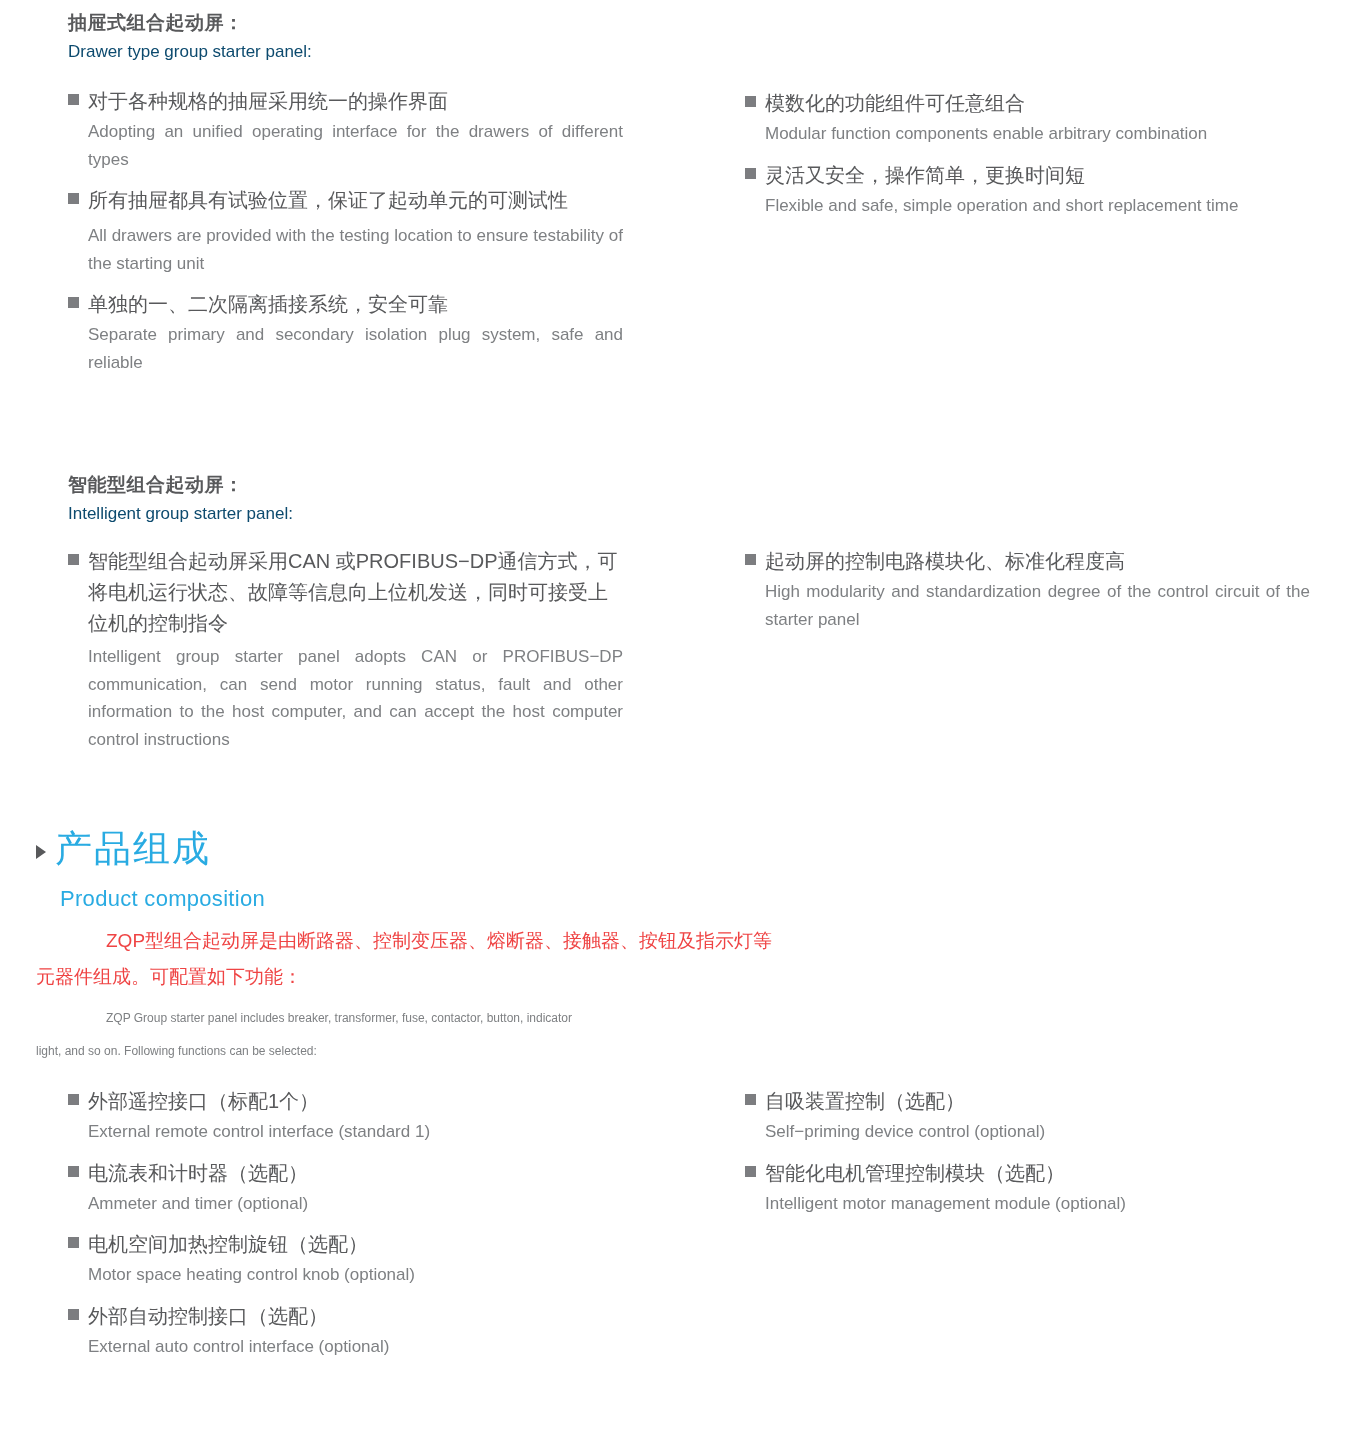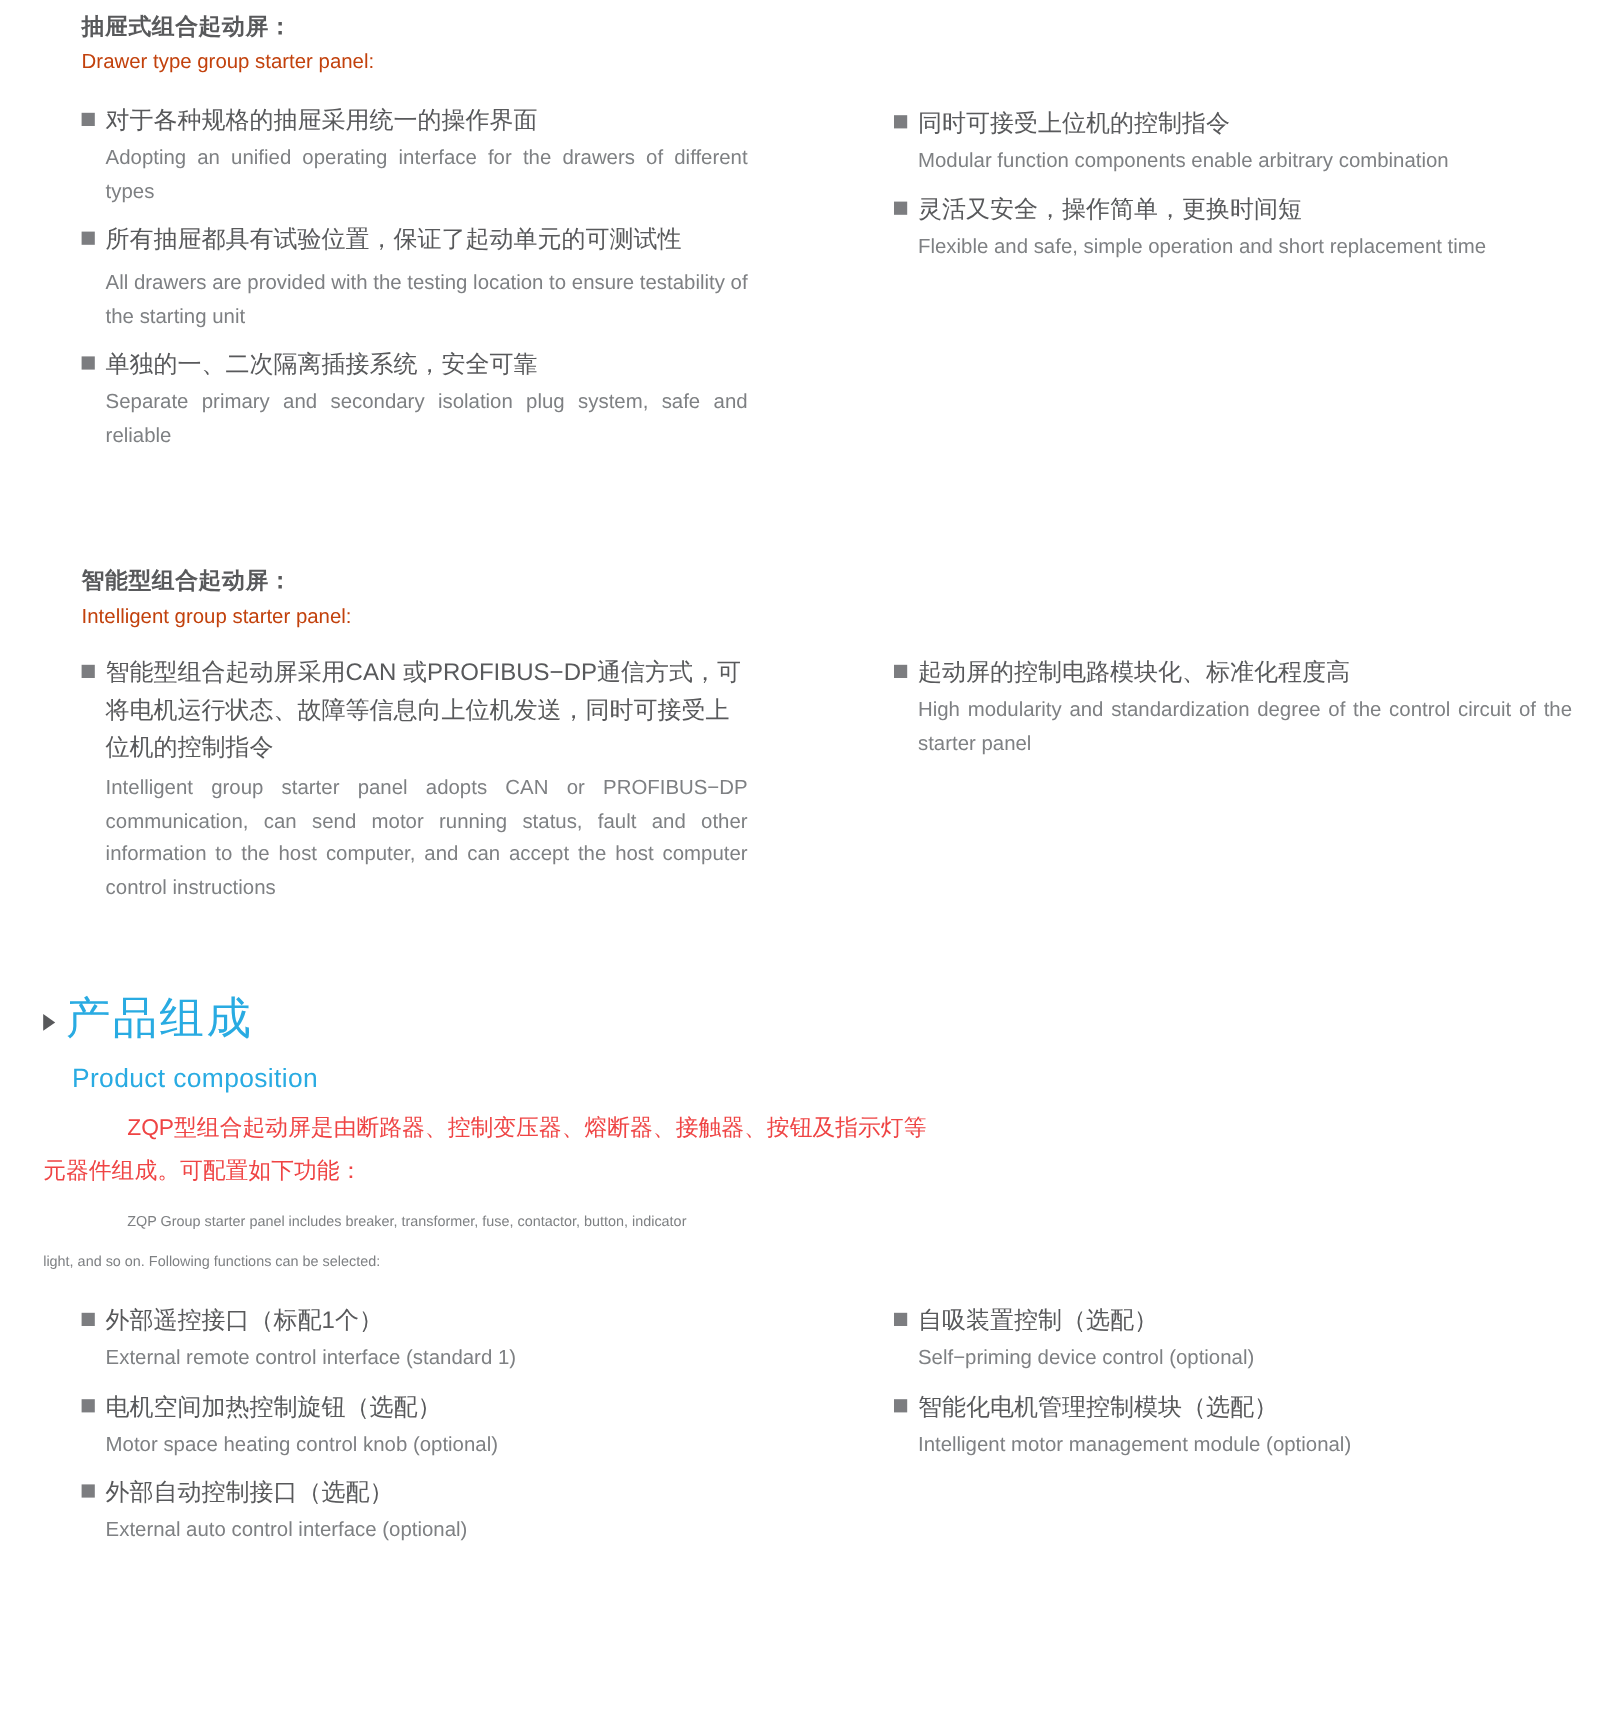--- a/index.html
+++ b/index.html
@@ -23,21 +23,21 @@
   
   .sec-title-cn {
     font-size: 19px;
     font-weight: bold;
     color: #58595b;
     letter-spacing: 0.5px;
     line-height: 1.4;
   }
   .sec-title-en {
     font-size: 17px;
-    color: #c2410c;
+    color: #0c4a6e;
     line-height: 1.5;
     margin-top: 2px;
   }
   .bullet-row {
     display: flex;
     align-items: flex-start;
     margin-top: 12px;
   }
   .sq {
     display: inline-block;
@@ -145,21 +145,21 @@
         <span class="b-cn">单独的一、二次隔离插接系统，安全可靠</span>
       </div>
       <div class="b-en indent-en" style="width:535px;">Separate primary and secondary isolation plug system, safe and reliable</div>
     </div>
   </div>
 
   <div class="col-right" style="left:745px; top:88px; width:560px;">
     <div>
       <div class="bullet-row" style="margin-top:0;">
         <span class="sq"></span>
-        <span class="b-cn">同时可接受上位机的控制指令</span>
+        <span class="b-cn">模数化的功能组件可任意组合</span>
       </div>
       <div class="b-en indent-en nojust" style="width:545px;">Modular function components enable arbitrary combination</div>
     </div>
     <div style="">
       <div class="bullet-row">
         <span class="sq"></span>
         <span class="b-cn">灵活又安全，操作简单，更换时间短</span>
       </div>
       <div class="b-en indent-en" style="width:545px;">Flexible and safe, simple operation and short replacement time</div>
     </div>
@@ -206,20 +206,27 @@
     <div>
       <div class="bullet-row" style="margin-top:0;">
         <span class="sq"></span>
         <span class="b-cn">外部遥控接口（标配1个）</span>
       </div>
       <div class="b-en indent-en nojust" style="width:560px;">External remote control interface (standard 1)</div>
     </div>
     <div style="margin-top:9px;">
       <div class="bullet-row">
         <span class="sq"></span>
+        <span class="b-cn">电流表和计时器（选配）</span>
+      </div>
+      <div class="b-en indent-en nojust" style="width:560px;">Ammeter and timer (optional)</div>
+    </div>
+    <div style="margin-top:9px;">
+      <div class="bullet-row">
+        <span class="sq"></span>
         <span class="b-cn">电机空间加热控制旋钮（选配）</span>
       </div>
       <div class="b-en indent-en nojust" style="width:560px;">Motor space heating control knob (optional)</div>
     </div>
     <div style="margin-top:9px;">
       <div class="bullet-row">
         <span class="sq"></span>
         <span class="b-cn">外部自动控制接口（选配）</span>
       </div>
       <div class="b-en indent-en nojust" style="width:560px;">External auto control interface (optional)</div>

